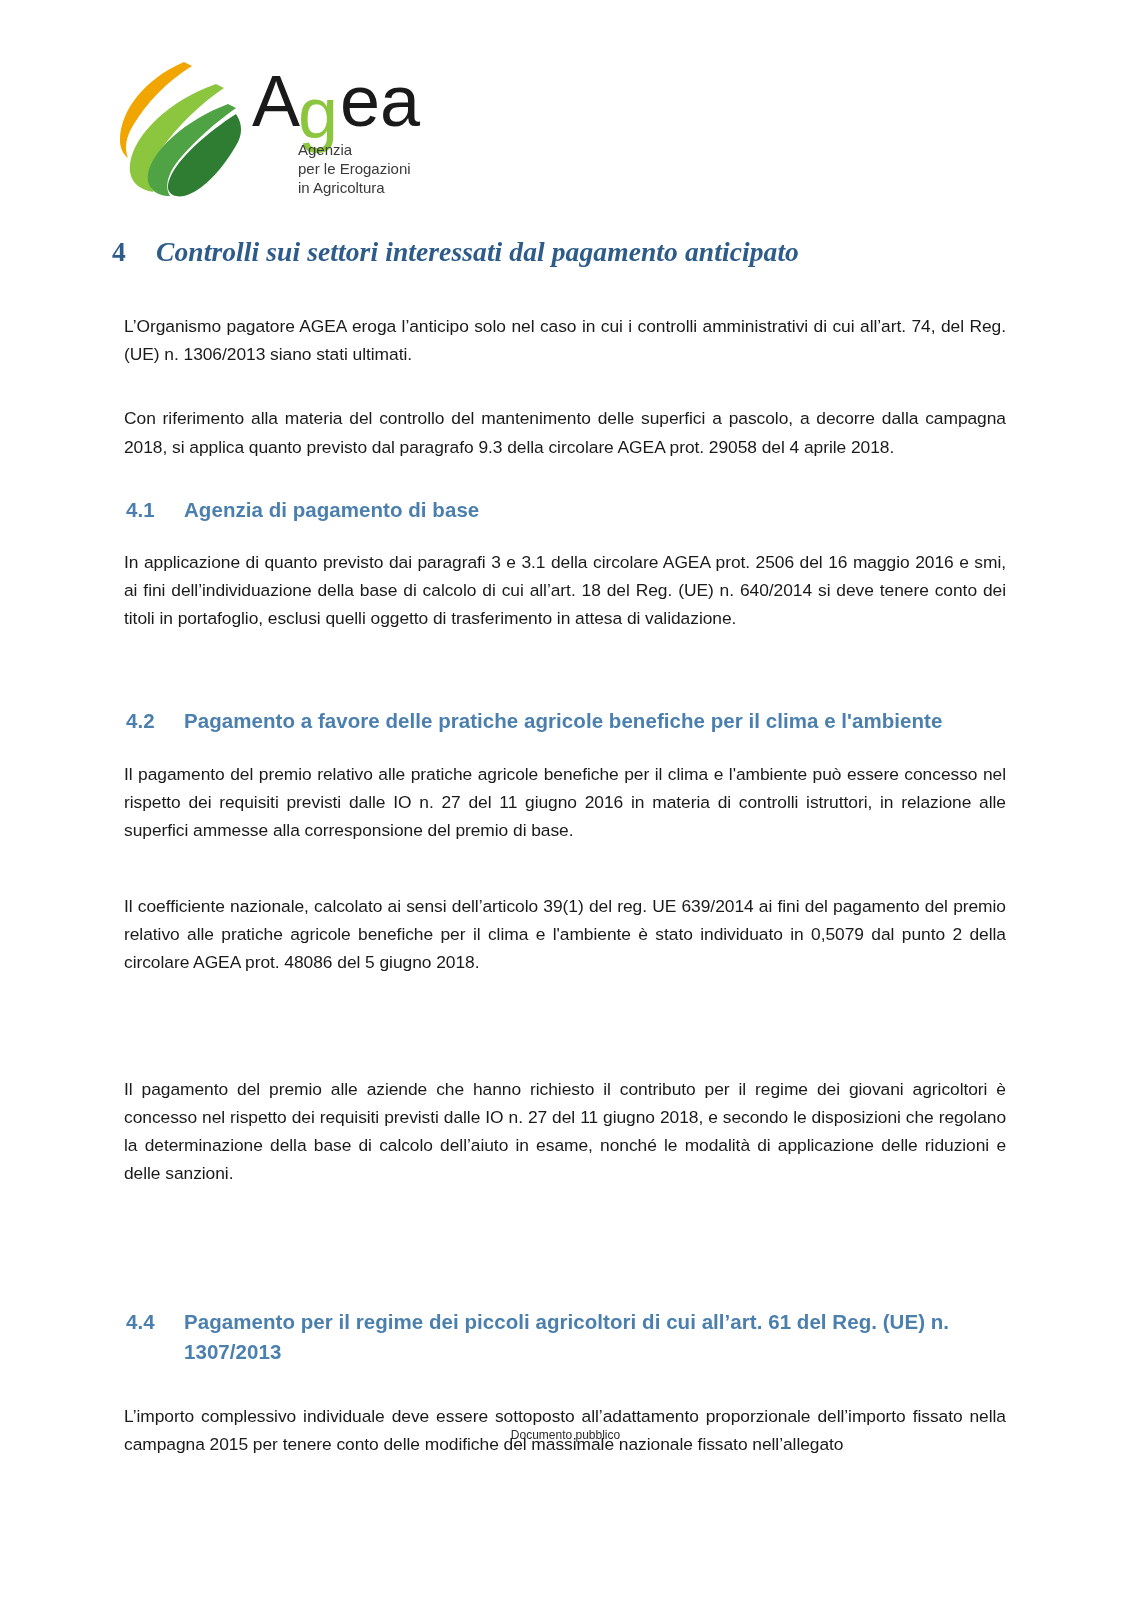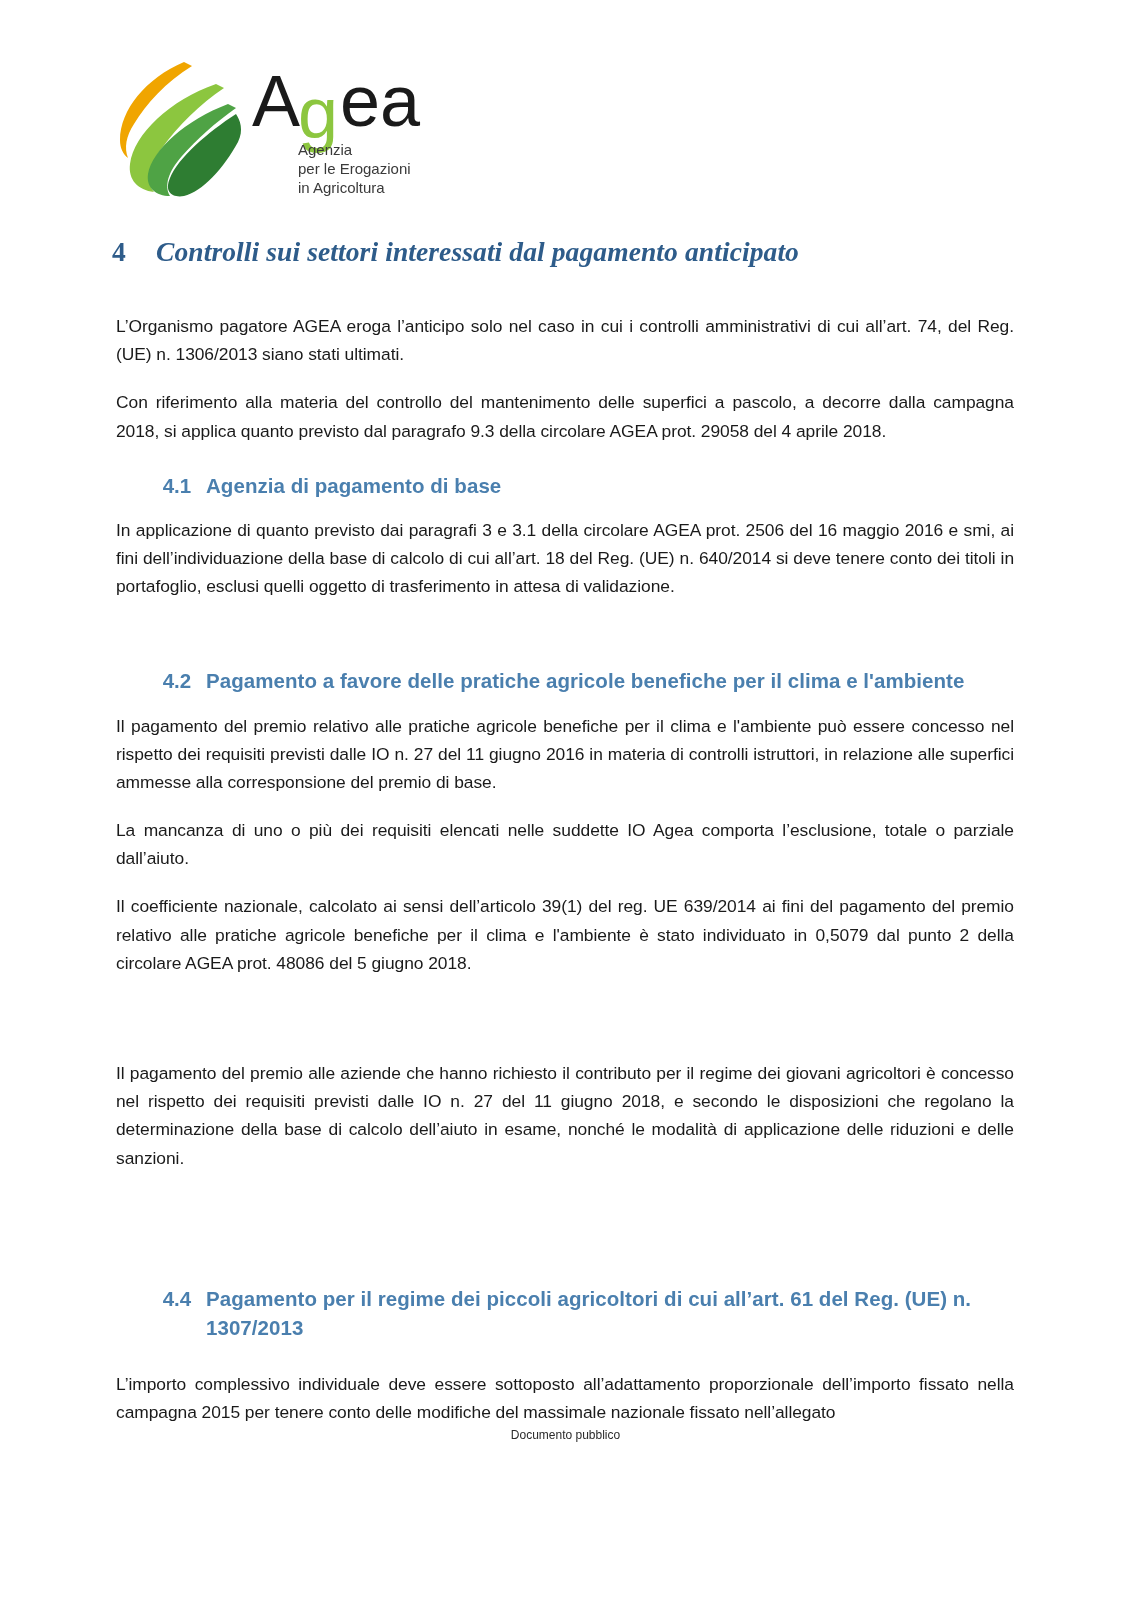--- a/index.html
+++ b/index.html
@@ -71,37 +71,36 @@
     font-size: 20.5px;
     color: #4a7fae;
     margin: 0;
     display: flex;
     align-items: baseline;
     letter-spacing: 0.05px;
   }
   .h2 .num {
     width: 58px;
     flex: 0 0 58px;
-    margin-left: 36px;
-    text-align: center;
+    margin-left: 14px;
   }
   .h2 .txt {
     flex: 1 1 auto;
     line-height: 1.42;
   }
 
   
   .p {
     font-family: "Liberation Sans", sans-serif;
     font-size: 17.4px;
     line-height: 1.62;
     color: #1a1a1a;
     text-align: justify;
     text-justify: inter-word;
-    margin: 4px;
+    margin: 12px;
     letter-spacing: -0.05px;
   }
 
   .gap-sm { height: 12px; }
   .gap-md { height: 22px; }
   .gap-xl { height: 46px; }
   .gap-xxl { height: 62px; }
 
   
   .footer {
@@ -163,21 +162,20 @@
 
     <div class="gap-xxl"></div>
 
     <h2 class="h2">
       <span class="num">4.2</span>
       <span class="txt">Pagamento a favore delle pratiche agricole benefiche per il clima e l'ambiente</span>
     </h2>
     <div class="gap-sm"></div>
     <p class="p">Il pagamento del premio relativo alle pratiche agricole benefiche per il clima e l'ambiente può essere concesso nel rispetto dei requisiti previsti dalle IO n. 27 del 11 giugno 2016 in materia di controlli istruttori, in relazione alle superfici ammesse alla corresponsione del premio di base.</p>
     <div class="gap-sm"></div>
-    <p class="p">La mancanza di uno o più dei requisiti elencati nelle suddette IO Agea comporta l’esclusione, totale o parziale dall’aiuto.</p>
     <div class="gap-sm"></div>
     <p class="p">Il coefficiente nazionale, calcolato ai sensi dell’articolo 39(1) del reg. UE 639/2014 ai fini del pagamento del premio relativo alle pratiche agricole benefiche per il clima e l'ambiente è stato individuato in 0,5079 dal punto 2 della circolare AGEA prot. 48086 del 5 giugno 2018.</p>
 
     <div class="gap-xxl"></div>
 
     <div class="gap-sm"></div>
     <p class="p">Il pagamento del premio alle aziende che hanno richiesto il contributo per il regime dei giovani agricoltori è concesso nel rispetto dei requisiti previsti dalle IO n. 27 del 11 giugno 2018, e secondo le disposizioni che regolano la determinazione della base di calcolo dell’aiuto in esame, nonché le modalità di applicazione delle riduzioni e delle sanzioni.</p>
 
     <div class="gap-xxl"></div>
     <div class="gap-xl"></div>

